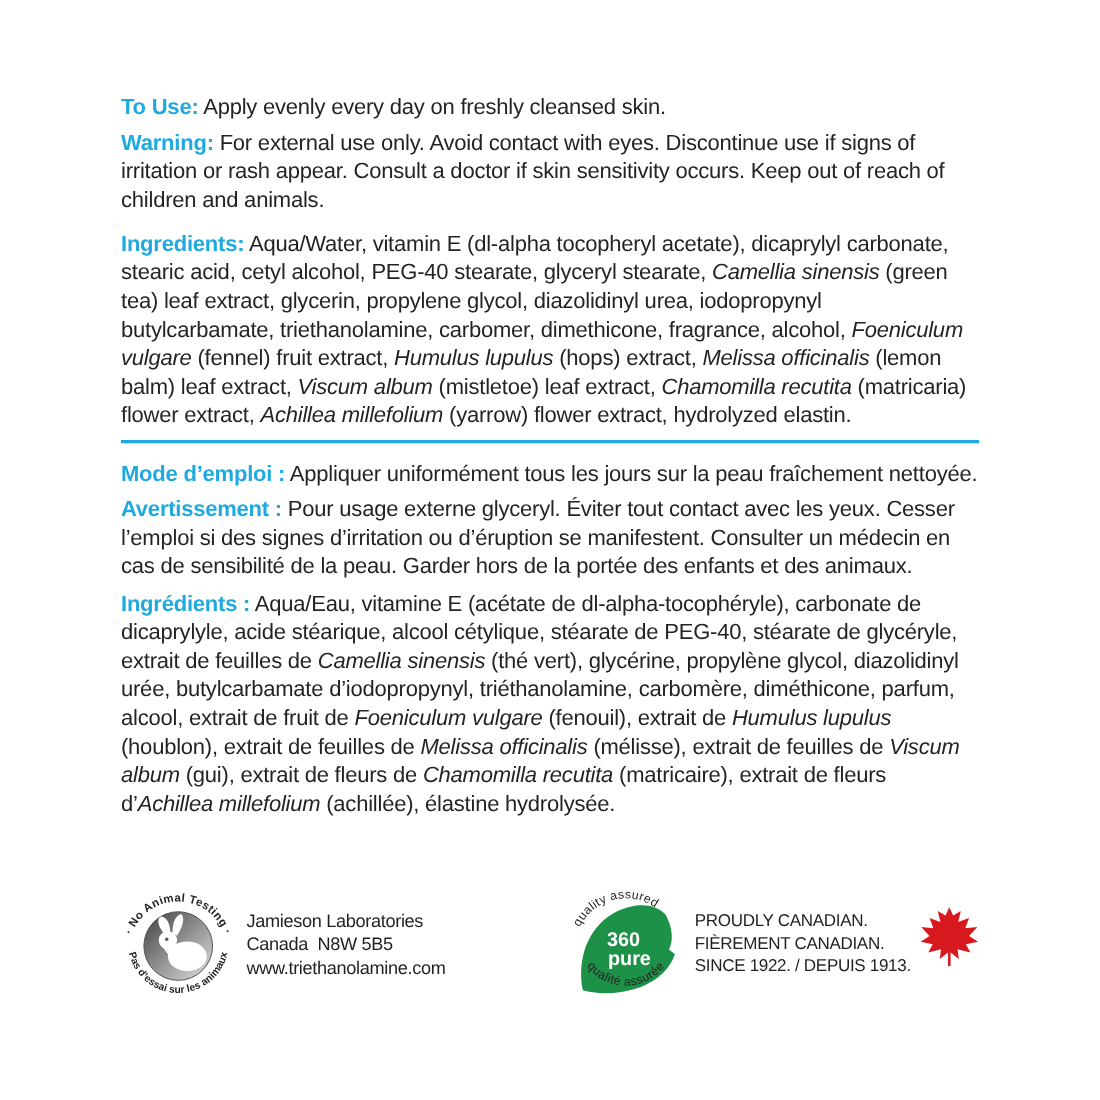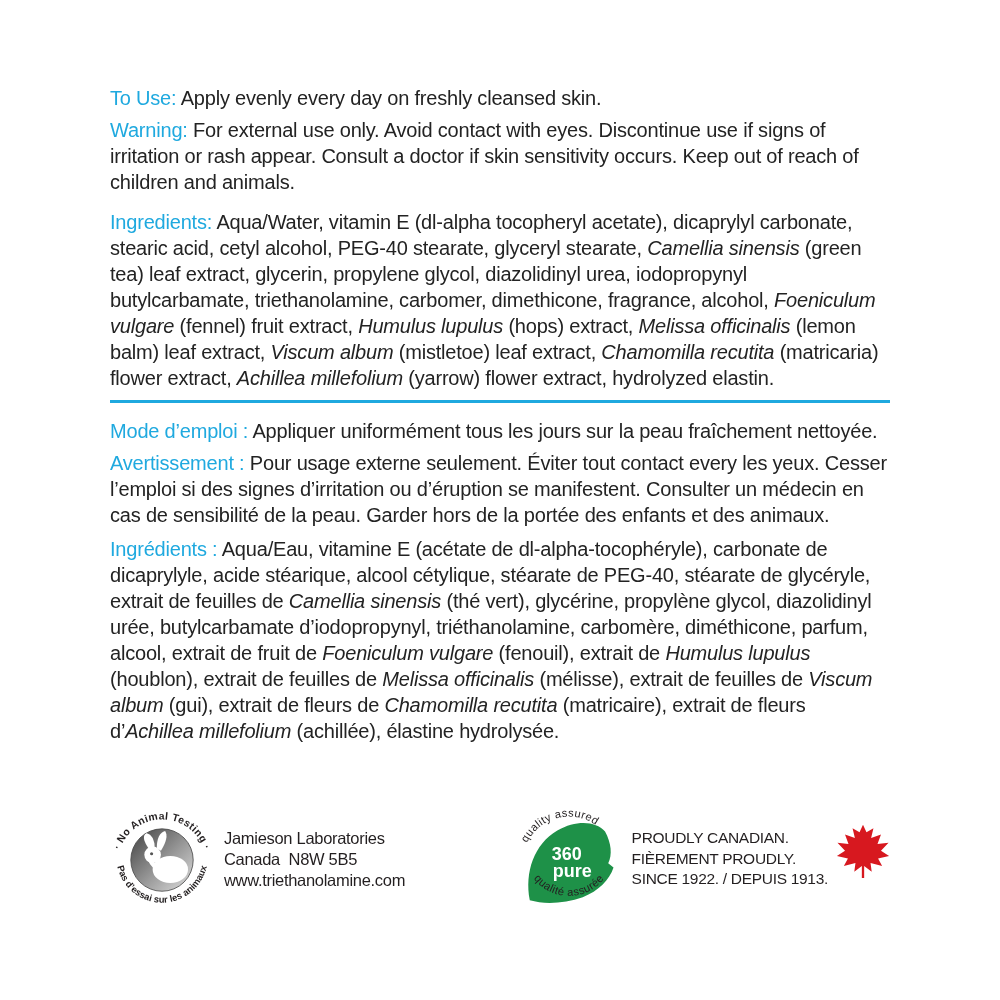--- a/index.html
+++ b/index.html
@@ -16,21 +16,21 @@
   }
   .text-col{
     position:absolute;left:110px;top:85px;width:780px;
   }
   .para{
     margin:0 0 10px 0;font-size:20px;line-height:26px;letter-spacing:-0.2px;
     text-align:left;
   }
   .para.tight{margin-bottom:6px;}
   .para.last{margin-bottom:0;}
-  .lead{font-weight:normal;color:var(--accent);}
+  .lead{font-weight:bold;color:var(--accent);}
   .rich i{font-style:italic;}
   .divider{
     border:none;border-top:3px solid var(--accent);
     margin:9px 0 15px 0;height:0;
   }
   .footer{
     position:absolute;left:110px;right:108px;top:803px;height:112px;
     display:flex;justify-content:space-between;align-items:center;
   }
   .foot-group{display:flex;align-items:center;}
@@ -60,21 +60,21 @@
     <p class="para last">
       <span class="lead">Ingredients:</span><span class="rich"><span> Aqua/Water, vitamin E (dl-alpha tocopheryl acetate), dicaprylyl carbonate, stearic acid, cetyl alcohol, PEG-40 stearate, glyceryl stearate, </span><i>Camellia sinensis</i><span> (green tea) leaf extract, glycerin, propylene glycol, diazolidinyl urea, iodopropynyl butylcarbamate, triethanolamine, carbomer, dimethicone, fragrance, alcohol, </span><i>Foeniculum vulgare</i><span> (fennel) fruit extract, </span><i>Humulus lupulus</i><span> (hops) extract, </span><i>Melissa officinalis</i><span> (lemon balm) leaf extract, </span><i>Viscum album</i><span> (mistletoe) leaf extract, </span><i>Chamomilla recutita</i><span> (matricaria) flower extract, </span><i>Achillea millefolium</i><span> (yarrow) flower extract, hydrolyzed elastin.</span></span>
     </p>
 
     <hr class="divider">
 
     <p class="para tight">
       <span class="lead">Mode d’emploi :</span><span class="rich"><span> Appliquer uniformément tous les jours sur la peau fraîchement nettoyée.</span></span>
     </p>
     <p class="para" style="margin-bottom:8px">
-      <span class="lead">Avertissement :</span><span class="rich"><span> Pour usage externe seulement. Éviter tout contact every les yeux. Cesser l’emploi si des signes d’irritation ou d’éruption se manifestent. Consulter un médecin en cas de sensibilité de la peau. Garder hors de la portée des enfants et des animaux.</span></span>
+      <span class="lead">Avertissement :</span><span class="rich"><span> Pour usage externe glyceryl. Éviter tout contact avec les yeux. Cesser l’emploi si des signes d’irritation ou d’éruption se manifestent. Consulter un médecin en cas de sensibilité de la peau. Garder hors de la portée des enfants et des animaux.</span></span>
     </p>
     <p class="para last">
       <span class="lead">Ingrédients :</span><span class="rich"><span> Aqua/Eau, vitamine E (acétate de dl-alpha-tocophéryle), carbonate de dicaprylyle, acide stéarique, alcool cétylique, stéarate de PEG-40, stéarate de glycéryle, extrait de feuilles de </span><i>Camellia sinensis</i><span> (thé vert), glycérine, propylène glycol, diazolidinyl urée, butylcarbamate d’iodopropynyl, triéthanolamine, carbomère, diméthicone, parfum, alcool, extrait de fruit de </span><i>Foeniculum vulgare</i><span> (fenouil), extrait de </span><i>Humulus lupulus</i><span> (houblon), extrait de feuilles de </span><i>Melissa officinalis</i><span> (mélisse), extrait de feuilles de </span><i>Viscum album</i><span> (gui), extrait de fleurs de </span><i>Chamomilla recutita</i><span> (matricaire), extrait de fleurs d’</span><i>Achillea millefolium</i><span> (achillée), élastine hydrolysée.</span></span>
     </p>
 
   </div>
 
   <div class="footer">
 
     <div class="foot-group">
@@ -125,21 +125,21 @@
         <text x="53" y="67" text-anchor="middle" fill="#ffffff" font-weight="bold" font-size="17">pure</text>
         <text class="arc-text" font-size="10.5" letter-spacing="0.4">
           <textPath href="#arcTopL" startOffset="42%" text-anchor="middle">quality assured</textPath>
         </text>
         <text class="arc-text" font-size="10.5" letter-spacing="0.4">
           <textPath href="#arcBotL" startOffset="50%" text-anchor="middle">qualité assurée</textPath>
         </text>
       </svg>
       <div class="canadian-block">
         <div>PROUDLY CANADIAN.</div>
-        <div>FIÈREMENT PROUDLY.</div>
+        <div>FIÈREMENT CANADIAN.</div>
         <div>SINCE 1922. / DEPUIS 1913.</div>
       </div>
       <svg class="maple" width="58" height="58" viewBox="0 0 100 100">
         <path d="M50 3 L56 16 L68 9 L64 26 L81 20 L75 36 L94 34 L81 48 L95 57 L76 61 L83 74 L63 69 L65 84 L52 74 L52 95 L48 95 L48 74 L35 84 L37 69 L17 74 L24 61 L5 57 L19 48 L6 34 L25 36 L19 20 L36 26 L32 9 L44 16 Z" fill="var(--maple-red)"></path>
       </svg>
     </div>
 
   </div>
 </div>
 

